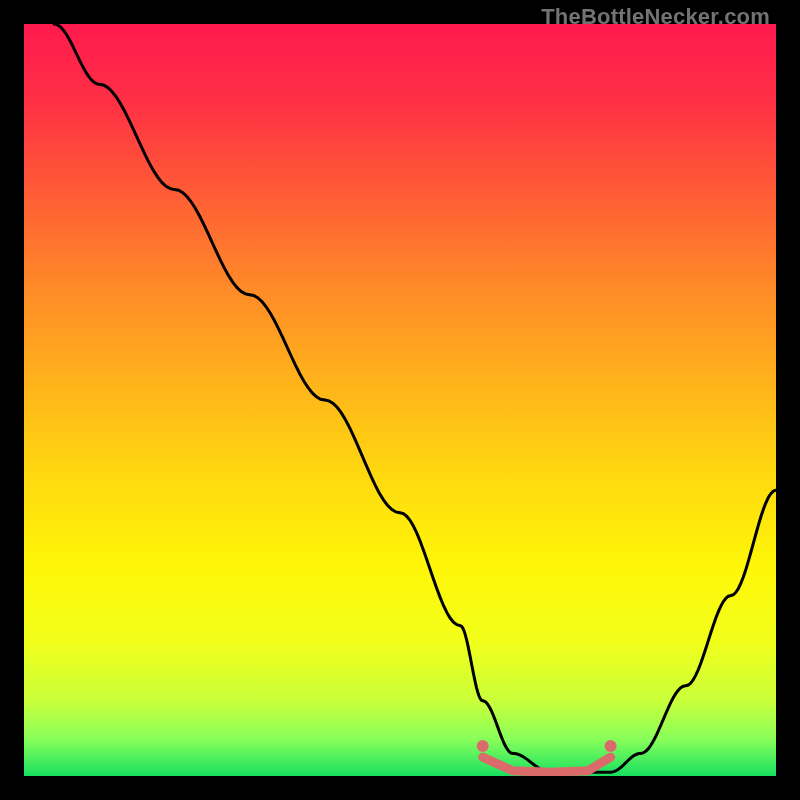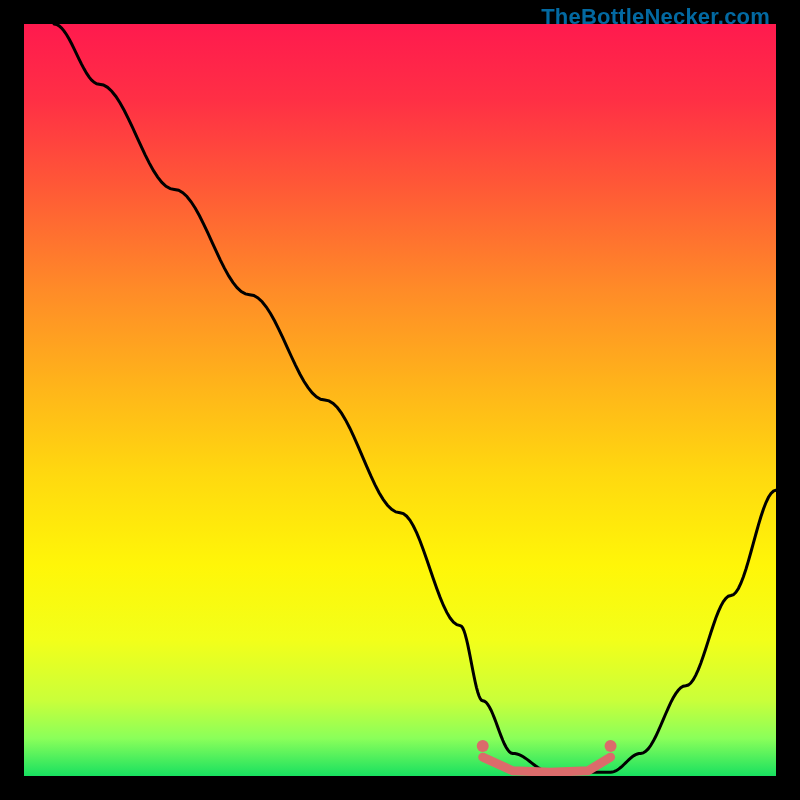--- a/index.html
+++ b/index.html
@@ -32,21 +32,21 @@
     width: 100%;
     height: 100%;
   }
   .watermark {
     position: absolute;
     top: 4px;
     right: 30px;
     font-family: Arial, Helvetica, sans-serif;
     font-size: 22px;
     font-weight: 600;
-    color: #0369a1;
+    color: #737373;
     letter-spacing: 0.2px;
   }
   svg.curve {
     position: absolute;
     left: 0;
     top: 0;
     width: 100%;
     height: 100%;
   }
 </style>

